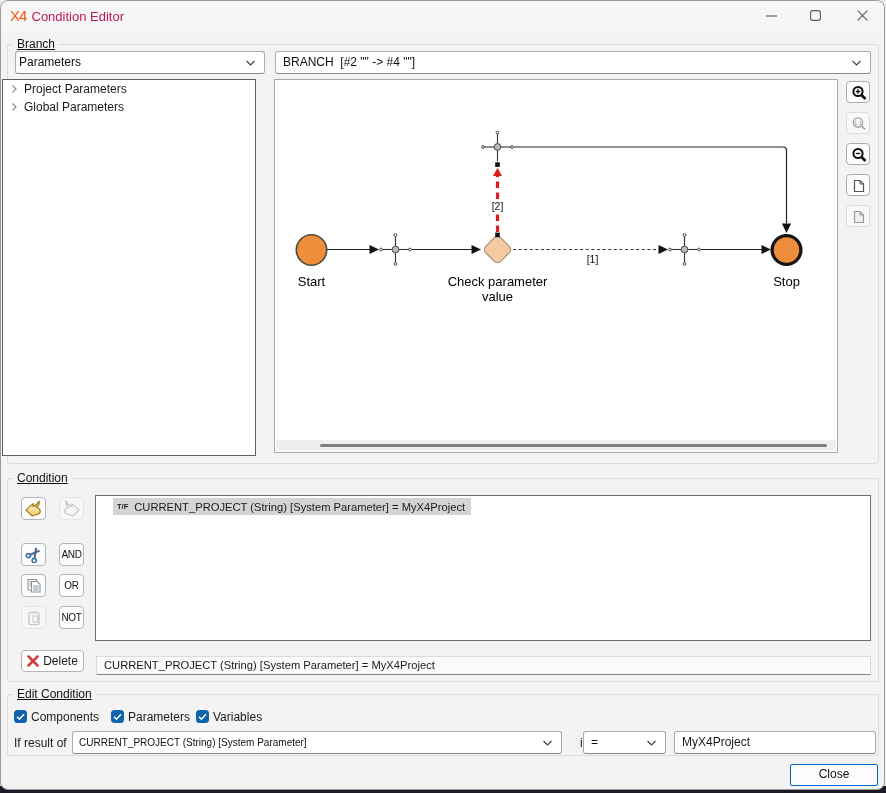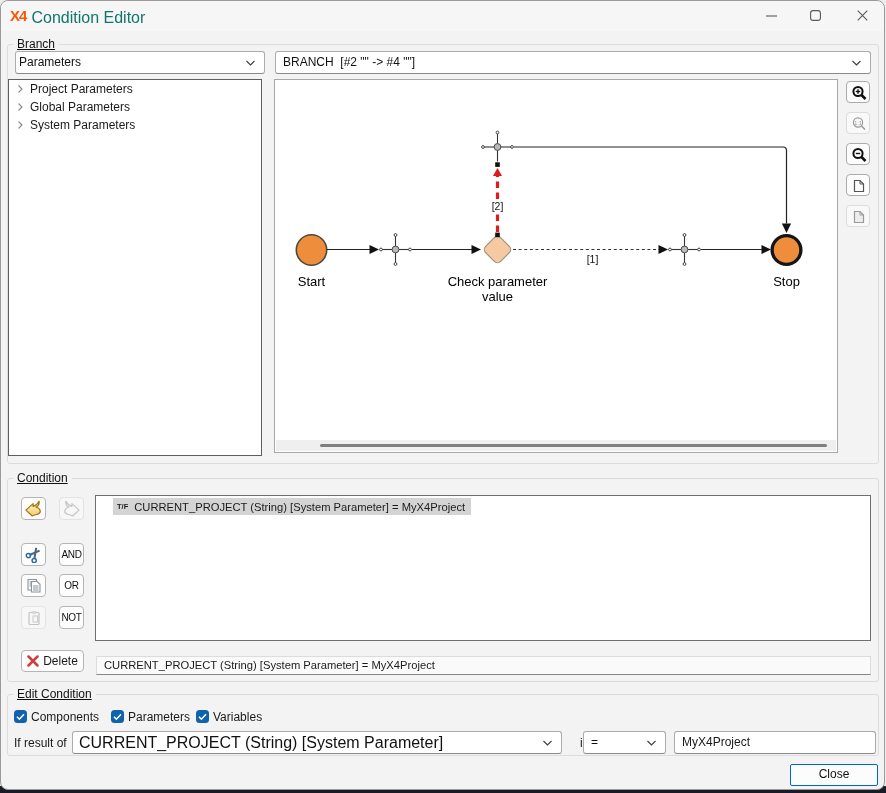--- a/index.html
+++ b/index.html
@@ -2,36 +2,36 @@
 <html><head>
 <meta charset="utf-8">
 <style>
 * { margin:0; padding:0; box-sizing:border-box; }
 html,body { width:886px; height:793px; overflow:hidden; }
 body { background:#ededed; font-family:"Liberation Sans", sans-serif; font-size:12px; color:#1a1a1a; position:relative; }
 .abs { position:absolute; }
 #darkbottom { left:0; top:786px; width:886px; height:7px; background:#1b1b25; }
 #win { left:0; top:0; width:885px; height:790px; background:#f3f3f3; border:1px solid #9a9a9a; border-radius:8px; }
 
-#logo { left:10px; top:7px; font-size:15px; font-weight:bold; color:#f95708; letter-spacing:-1px; }
-#title { left:31.5px; top:9px; font-size:16px; color:#0f766e; }
+#logo { left:10px; top:7px; font-size:15px; font-weight:normal; color:#f95708; letter-spacing:-1px; }
+#title { left:31.5px; top:9px; font-size:13px; color:#be185d; }
 .wbtn { top:10px; width:11px; height:11px; }
 
 .group { border:1px solid #dcdcdc; border-radius:3px; }
 .gl { position:absolute; top:-8px; left:5px; background:#f3f3f3; padding:0 4px; font-size:12px; color:#111; line-height:14px;text-decoration:underline; }
 #gBranch { left:7px; top:44px; width:872px; height:420px; }
 #gCond  { left:7px; top:478px; width:872px; height:204px; }
 #gEdit  { left:7px; top:694px; width:872px; height:62px; }
 
 .combo { background:#fff; border:1px solid #acacac; border-bottom-color:#8a8a8a; border-radius:3px; line-height:21px; color:#111; }
 .chev { position:absolute; right:9px; top:8px; width:9px; height:6px; }
 #combo1 { left:15px; top:51px; width:250px; height:23px; padding-left:3px; }
 #combo2 { left:275px; top:51px; width:596px; height:23px; padding-left:7px; }
 
-#tree { left:8px; top:79px; width:254px; height:377px; background:#fff; border:1px solid #5f5f5f; }
+#tree { left:2px; top:79px; width:254px; height:377px; background:#fff; border:1px solid #5f5f5f; }
 .trow { position:absolute; left:0; width:100%; height:18px; line-height:18px; }
 .tarr { position:absolute; left:9px; top:5px; width:5px; height:8px; }
 .ttxt { position:absolute; left:21px; }
 
 #diag { left:274px; top:79px; width:564px; height:374px; background:#fff; border:1px solid #a6a8ae; }
 #dsvg { position:absolute; left:0; top:0; }
 #sbtrack { position:absolute; left:1px; top:360px; width:560px; height:11px; background:#efefef; }
 #sbthumb { position:absolute; left:44px; top:4px; width:507px; height:3px; background:#7f7f7f; border-radius:2px; }
 
 .zb { left:846px; width:24px; height:22px; background:#fdfdfd; border:1px solid #ababab; border-radius:4px; }
@@ -93,26 +93,20 @@
         <path d="M0.5 0.5 L4 4 L0.5 7.5" fill="none" stroke="#8a8a8a" stroke-width="1.1"></path>
       </svg>
       <span class="ttxt">Project Parameters</span>
     </div>
  <div class="trow" style="top:18px">
       <svg class="tarr" viewBox="0 0 5 8">
         <path d="M0.5 0.5 L4 4 L0.5 7.5" fill="none" stroke="#8a8a8a" stroke-width="1.1"></path>
       </svg>
       <span class="ttxt">Global Parameters</span>
     </div>
- <div class="trow" style="top:36px">
-      <svg class="tarr" viewBox="0 0 5 8">
-        <path d="M0.5 0.5 L4 4 L0.5 7.5" fill="none" stroke="#8a8a8a" stroke-width="1.1"></path>
-      </svg>
-      <span class="ttxt">System Parameters</span>
-    </div>
 </div>
 
 <div class="abs" id="diag">
 <svg id="dsvg" width="562" height="372" viewBox="0 0 562 372">
 
   <circle cx="36.5" cy="170" r="15.2" fill="#ee8e3c" stroke="#4a4a3f" stroke-width="1.6"></circle>
   <text x="36.5" y="206" font-size="13" text-anchor="middle" fill="#000">Start</text>
 
   <line x1="52" y1="169.5" x2="95" y2="169.5" stroke="#222" stroke-width="1.2"></line>
   <polygon points="104,169.5 94.5,164.9 94.5,174.1" fill="#111"></polygon>
@@ -286,21 +280,21 @@
 <div class="abs cb" style="left:111px"><svg width="13" height="13" viewBox="0 0 13 13">
       <path d="M3 6.8 L5.4 9.2 L10 4.2" fill="none" stroke="#fff" stroke-width="1.5"></path>
     </svg></div>
 <span class="abs cblab" style="left:128px">Parameters</span>
 <div class="abs cb" style="left:196px"><svg width="13" height="13" viewBox="0 0 13 13">
       <path d="M3 6.8 L5.4 9.2 L10 4.2" fill="none" stroke="#fff" stroke-width="1.5"></path>
     </svg></div>
 <span class="abs cblab" style="left:213px">Variables</span>
 
 <span class="abs" id="ifres">If result of</span>
-<div class="abs combo" id="ecombo1" style="font-size:16px">CURRENT_PROJECT (String) [System Parameter]
+<div class="abs combo" id="ecombo1" style="font-size:10px">CURRENT_PROJECT (String) [System Parameter]
  <svg class="chev" viewBox="0 0 9 6">
       <path d="M0.5 1 L4.5 5 L8.5 1" fill="none" stroke="#3c3c3c" stroke-width="1.1"></path>
     </svg>
 </div>
 <span class="abs" id="is">is</span>
 <div class="abs combo" id="ecombo2">=
  <svg class="chev" viewBox="0 0 9 6">
       <path d="M0.5 1 L4.5 5 L8.5 1" fill="none" stroke="#3c3c3c" stroke-width="1.1"></path>
     </svg>
 </div>

